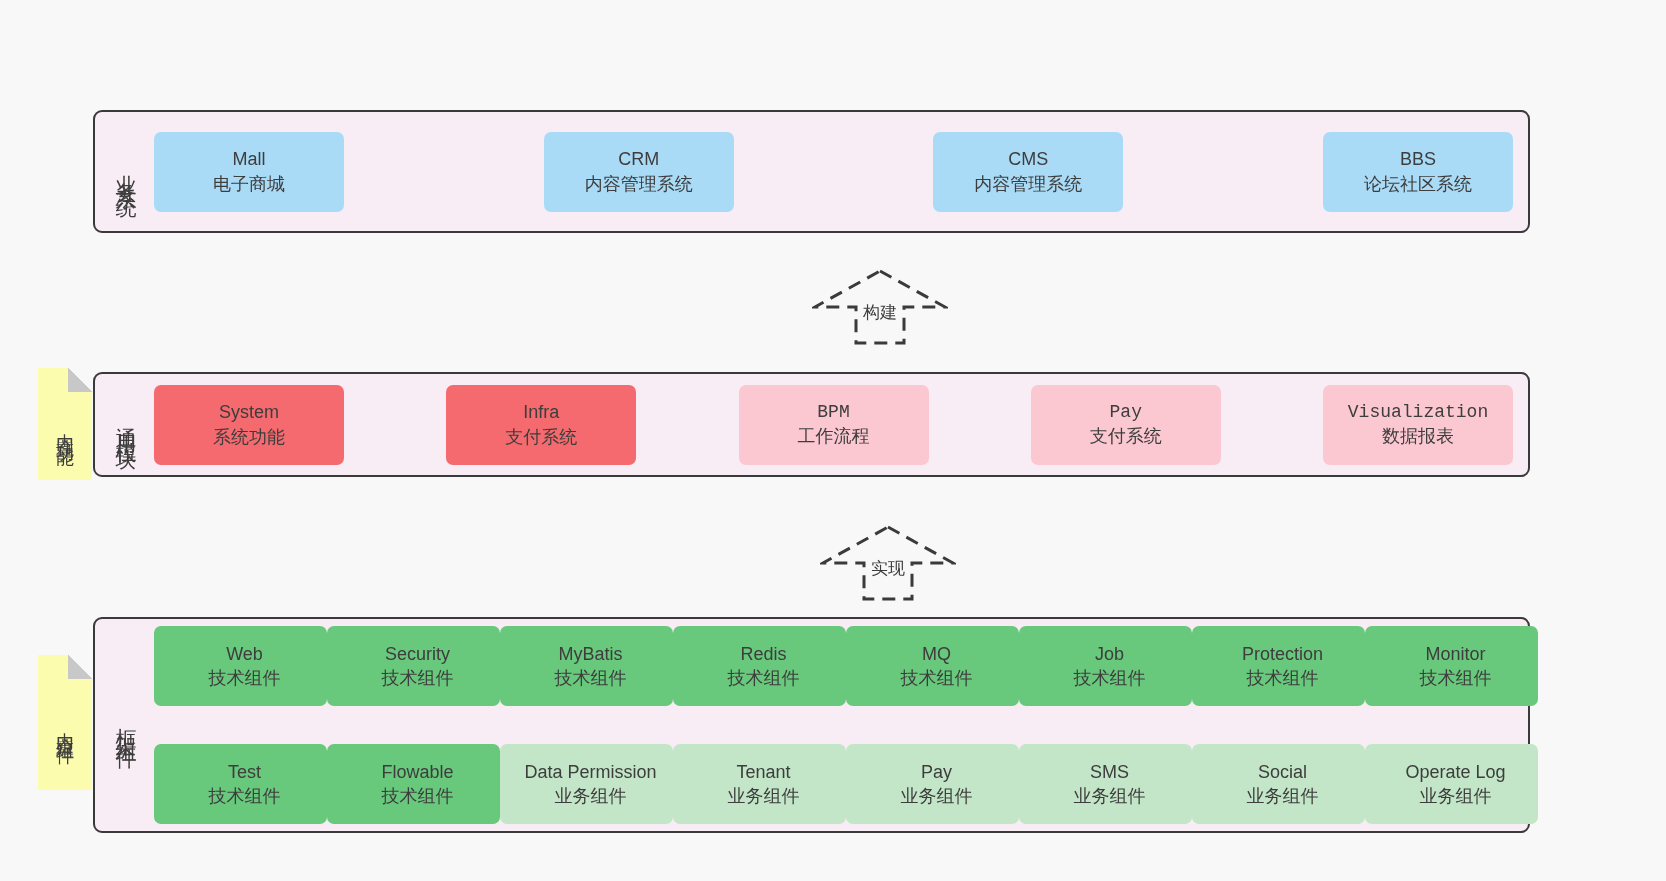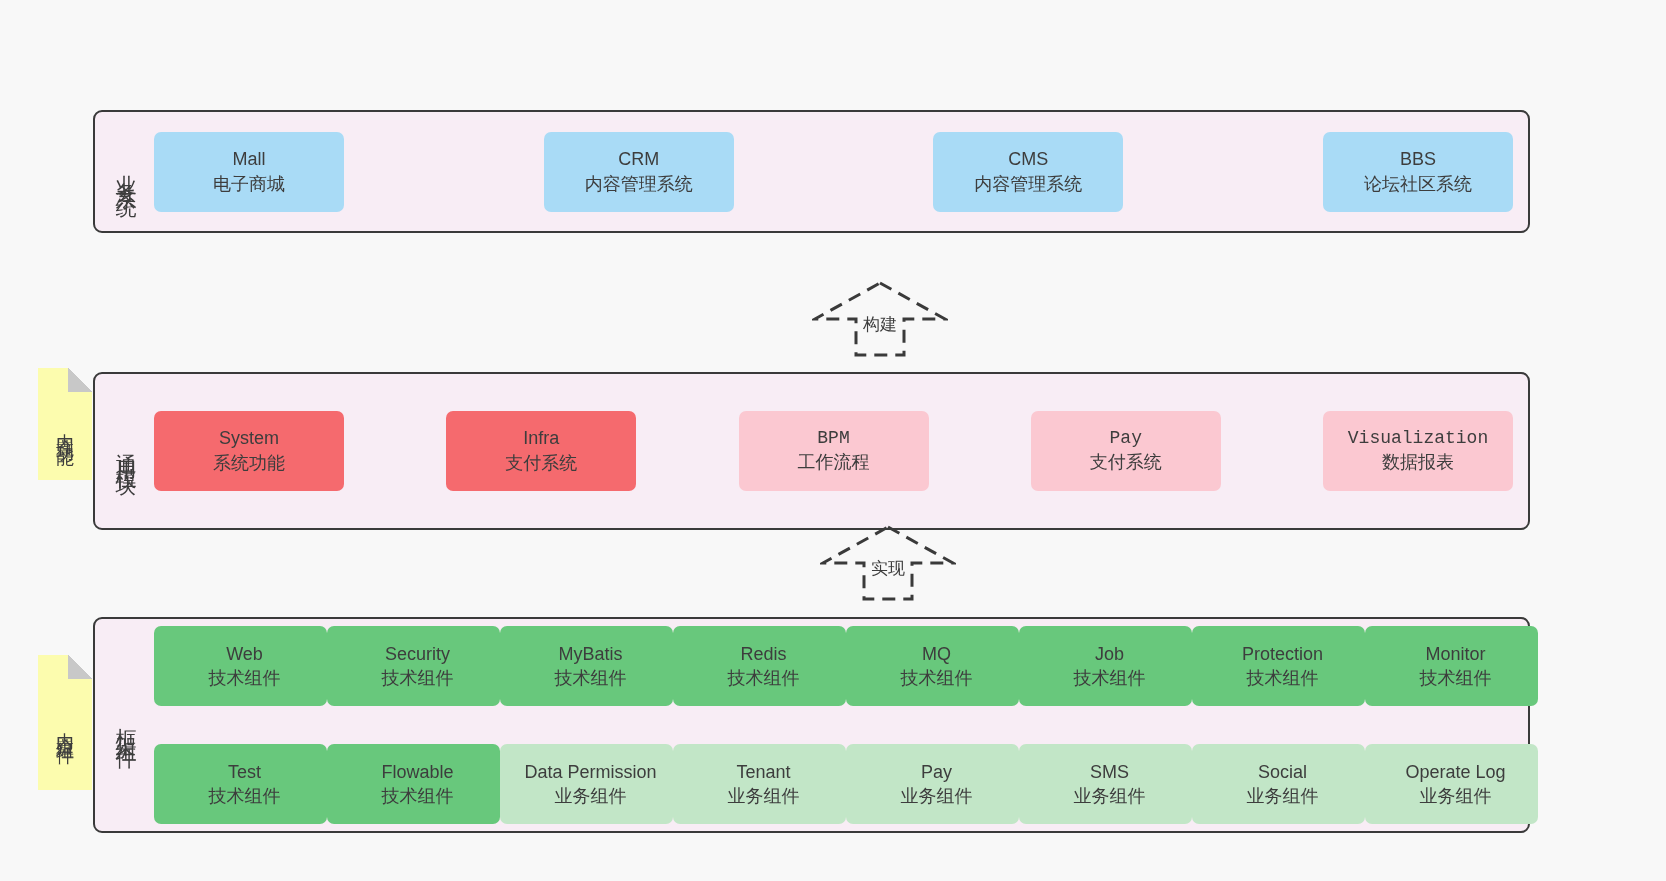--- a/index.html
+++ b/index.html
@@ -90,33 +90,33 @@
         <span>CMS</span>
         <span>内容管理系统</span>
       </div>
       <div class="box blue">
         <span>BBS</span>
         <span>论坛社区系统</span>
       </div>
     </div>
   </section>
 
-  <div class="arrow" style="left:812px;top:280px;">
+  <div class="arrow" style="left:812px;top:268px;">
     <svg viewBox="0 0 136 78">
       <polygon points="68,3 133,39 92,39 92,75 44,75 44,39 3,39" fill="none" stroke="#3a3a3a" stroke-width="3" stroke-dasharray="13 8"></polygon>
     </svg>
     <div class="arrow-label">构建</div>
   </div>
 
   <div class="sticky" style="top:368px;height:112px;">
     <div class="fold"></div>
     <div class="sticky-text">内置功能</div>
   </div>
 
-  <section class="layer" style="top:372px;height:158px;">
+  <section class="layer" style="top:372px;height:105px;">
     <div class="layer-label">通用模块</div>
     <div class="row row-6">
       <div class="box red">
         <span>System</span>
         <span>系统功能</span>
       </div>
       <div class="box red">
         <span>Infra</span>
         <span>支付系统</span>
       </div>

